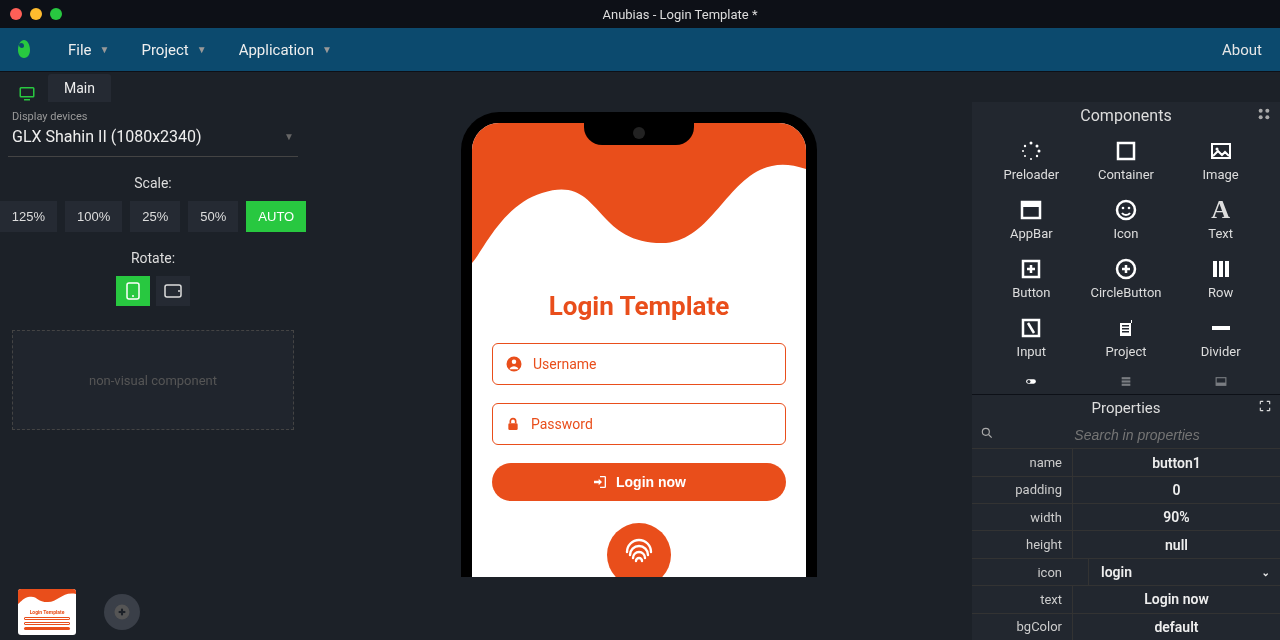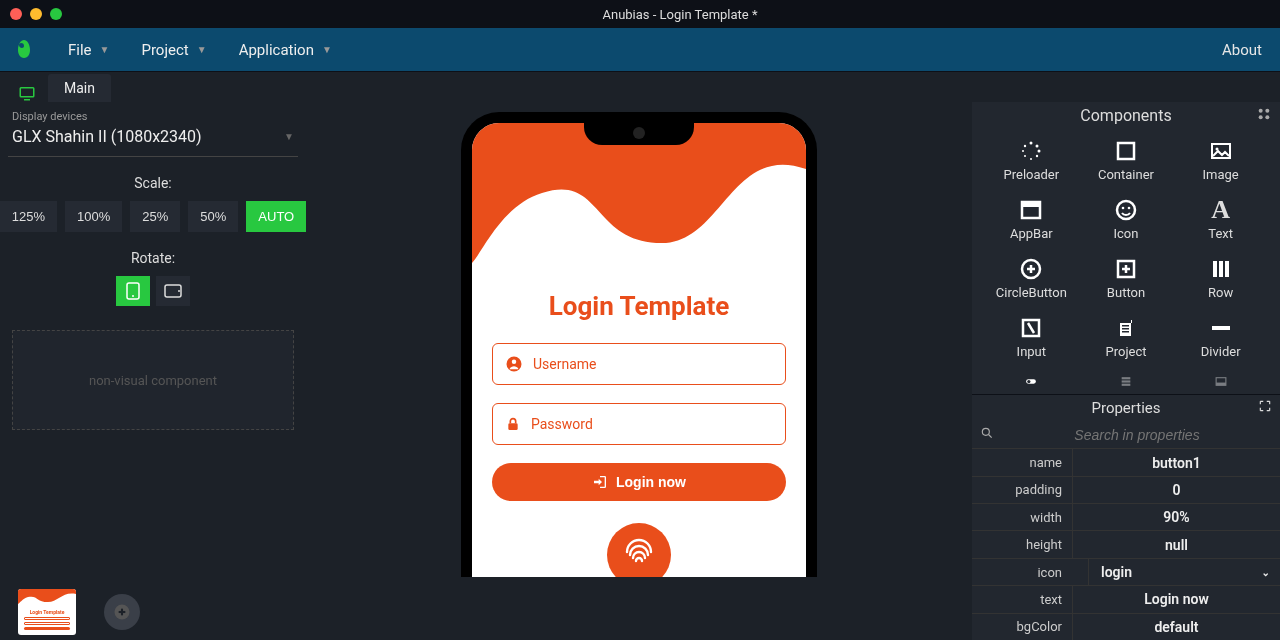--- a/index.html
+++ b/index.html
@@ -268,33 +268,33 @@
             <path d="M8 15c1 1.5 2.5 2 4 2s3-.5 4-2" fill="none" stroke="#fff" stroke-width="2"></path>
           </svg>
           <span>Icon</span>
         </div>
       <div class="comp-item">
           <span class="ico-txt">A</span>
           <span>Text</span>
         </div>
       <div class="comp-item">
           <svg viewBox="0 0 24 24">
+            <rect x="4" y="4" width="16" height="16" fill="none" stroke="#fff" stroke-width="2.5"></rect>
+            <line x1="12" y1="8" x2="12" y2="16" stroke="#fff" stroke-width="2.5"></line>
+            <line x1="8" y1="12" x2="16" y2="12" stroke="#fff" stroke-width="2.5"></line>
+          </svg>
+          <span>Button</span>
+        </div>
+      <div class="comp-item">
+          <svg viewBox="0 0 24 24">
             <circle cx="12" cy="12" r="9" fill="none" stroke="#fff" stroke-width="2.5"></circle>
             <line x1="12" y1="8" x2="12" y2="16" stroke="#fff" stroke-width="2.5"></line>
             <line x1="8" y1="12" x2="16" y2="12" stroke="#fff" stroke-width="2.5"></line>
           </svg>
           <span>CircleButton</span>
-        </div>
-      <div class="comp-item">
-          <svg viewBox="0 0 24 24">
-            <rect x="4" y="4" width="16" height="16" fill="none" stroke="#fff" stroke-width="2.5"></rect>
-            <line x1="12" y1="8" x2="12" y2="16" stroke="#fff" stroke-width="2.5"></line>
-            <line x1="8" y1="12" x2="16" y2="12" stroke="#fff" stroke-width="2.5"></line>
-          </svg>
-          <span>Button</span>
         </div>
       <div class="comp-item">
           <svg viewBox="0 0 24 24">
             <rect x="4" y="4" width="4" height="16" fill="#fff"></rect>
             <rect x="10" y="4" width="4" height="16" fill="#fff"></rect>
             <rect x="16" y="4" width="4" height="16" fill="#fff"></rect>
           </svg>
           <span>Row</span>
         </div>
       <div class="comp-item">

